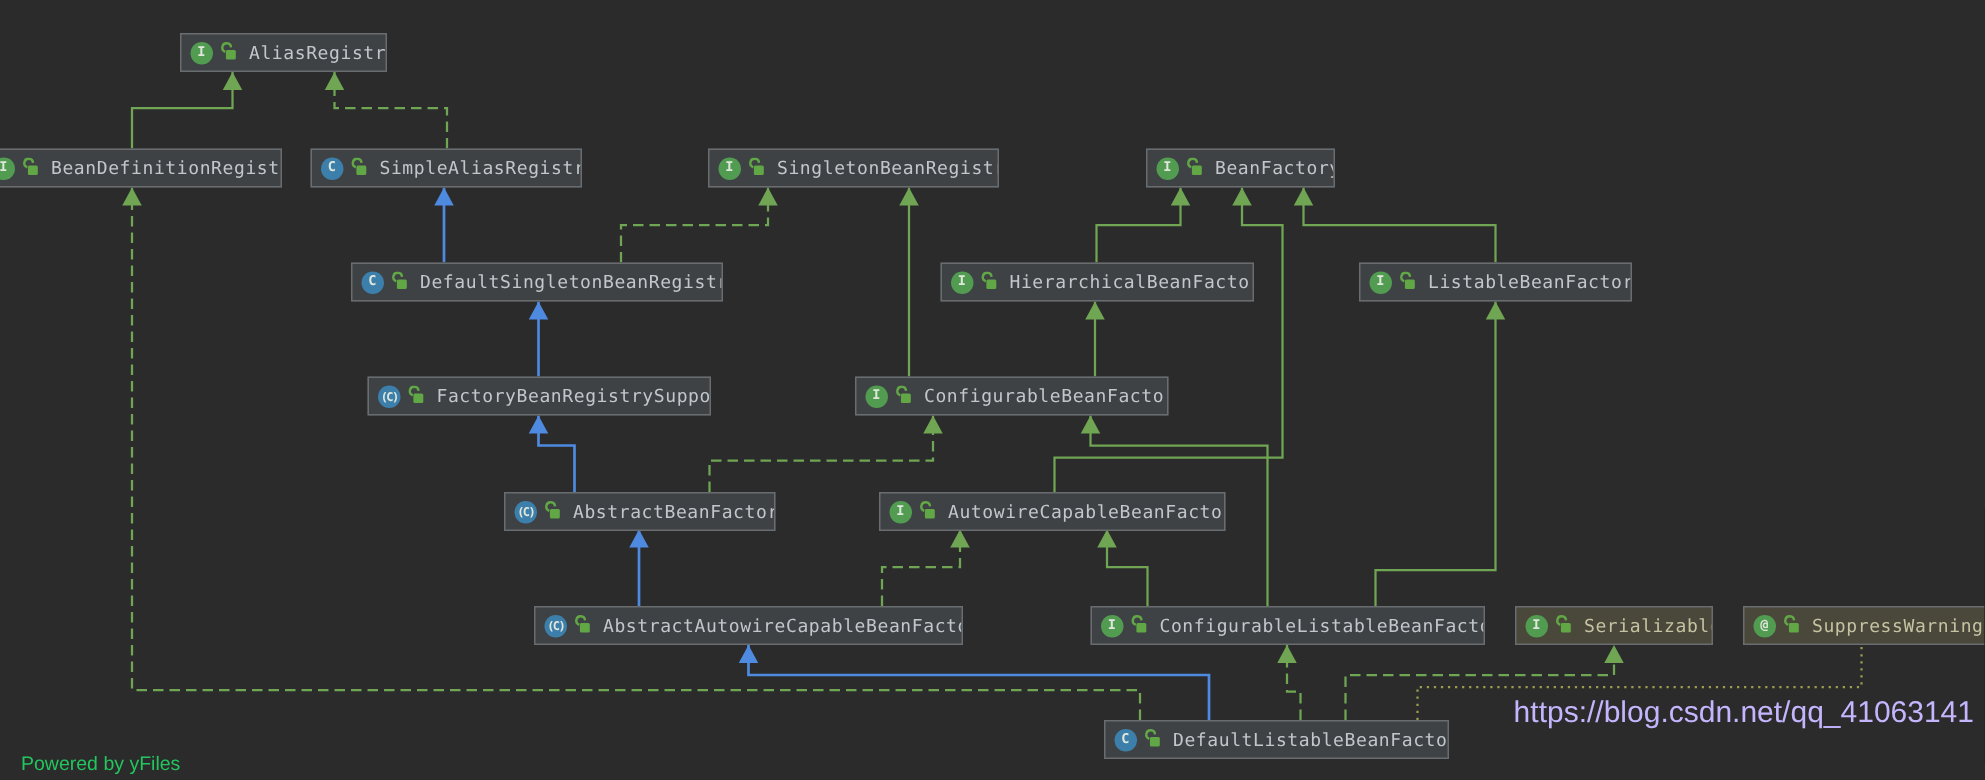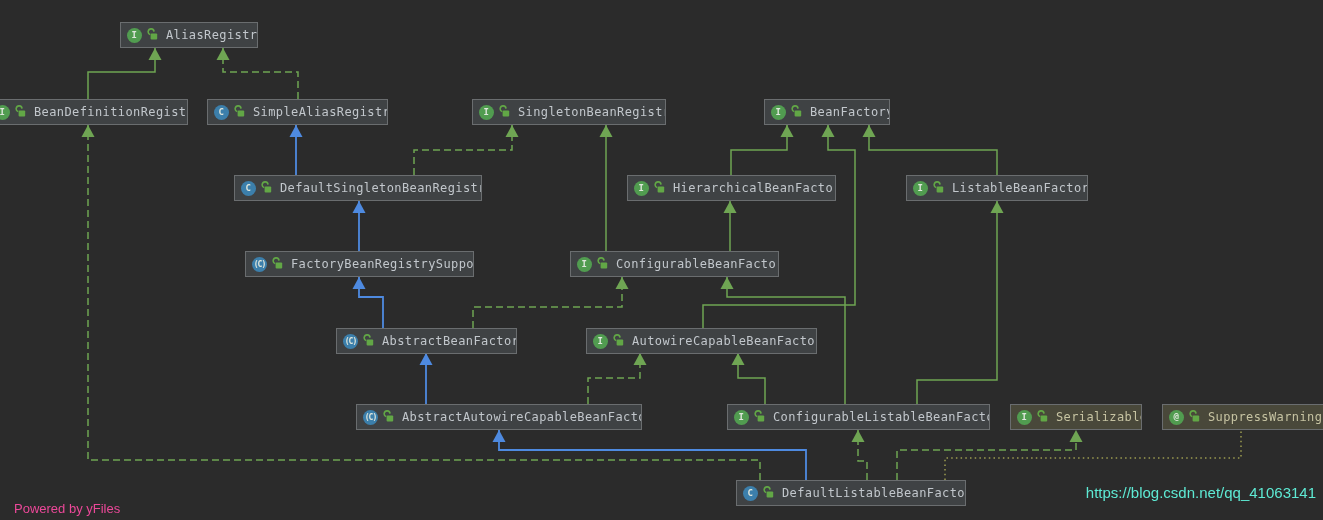--- a/index.html
+++ b/index.html
@@ -12,23 +12,23 @@
   .node.library{background:#49483a;color:#c6c3a2;}
   .type-icon{display:inline-flex;align-items:center;justify-content:center;flex:0 0 auto;
         width:15px;height:15px;border-radius:50%;font-size:9px;font-weight:bold;color:#dfe6dc;
         margin-right:4px;line-height:15px;}
   .type-icon.iface,.type-icon.annotation{background:#519c50;}
   .type-icon.cls,.type-icon.abstract{background:#3c7fab;}
   .type-icon.abstract{font-size:8px;letter-spacing:-1px;}
   .key-icon{flex:0 0 auto;margin-right:7px;margin-top:-2px;}
   .node-label{overflow:hidden;}
   .watermark-yfiles{position:absolute;left:14px;top:501px;font-family:"Liberation Sans",sans-serif;
-        font-size:13px;color:#ec4899;}
-  .watermark-url{position:absolute;right:7px;top:484px;font-family:"Liberation Sans",sans-serif;
-        font-size:15px;color:#5eead4;}
+        font-size:13px;color:#22c55e;}
+  .watermark-url{position:absolute;right:7px;top:464px;font-family:"Liberation Sans",sans-serif;
+        font-size:20px;color:#c4b5fd;}
 </style>
 </head>
 <body>
 
 <div id="stage">
   <svg id="edge-layer" xmlns="http://www.w3.org/2000/svg">
       <polyline points="88,99 88,72 155,72 155,48" fill="none" stroke="#6fa553" stroke-width="1.5"></polyline>
       <polygon points="155,48 148.5,60 161.5,60" fill="#6fa553"></polygon>
       <polyline points="298,99 298,72 223,72 223,48" fill="none" stroke="#6fa553" stroke-width="1.5" stroke-dasharray="7,4"></polyline>
       <polygon points="223,48 216.5,60 229.5,60" fill="#6fa553"></polygon>

